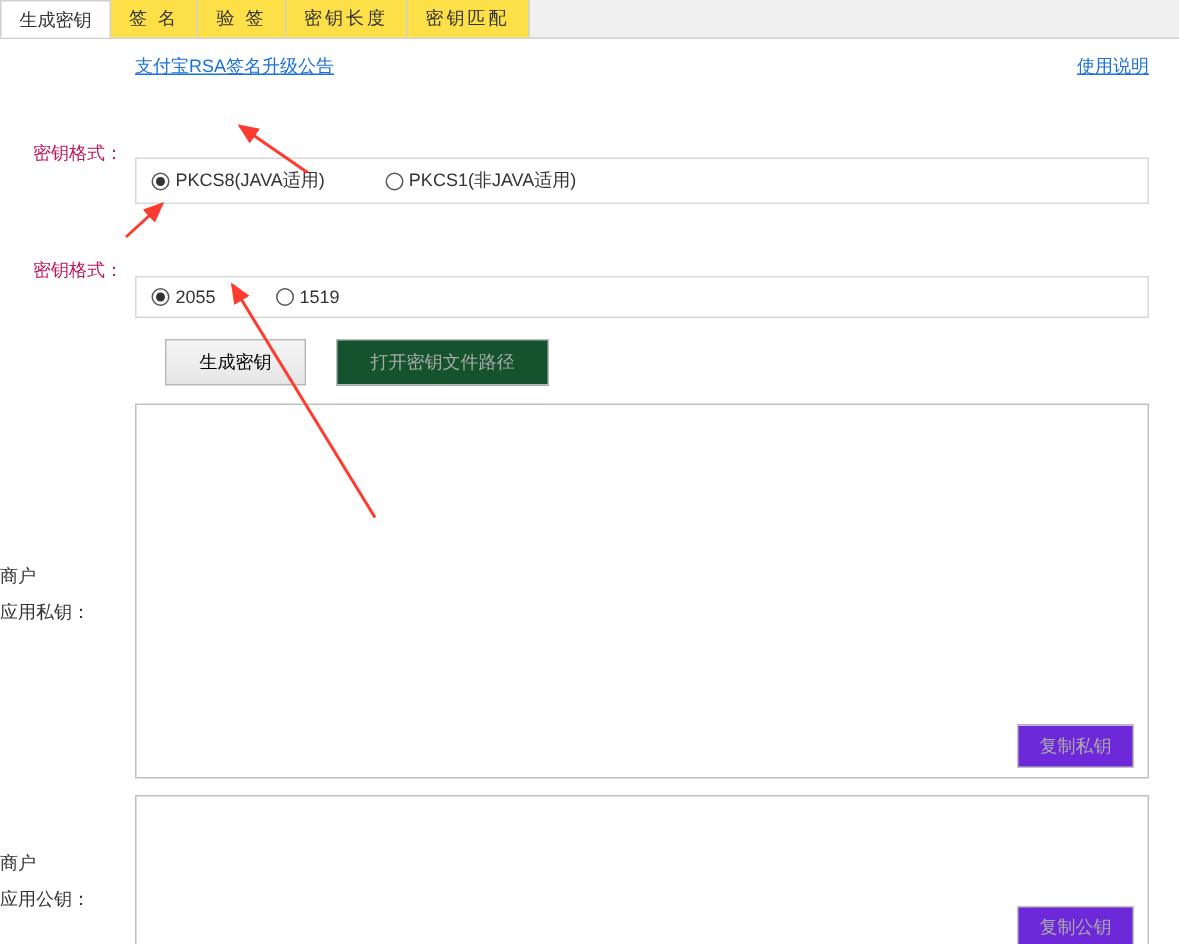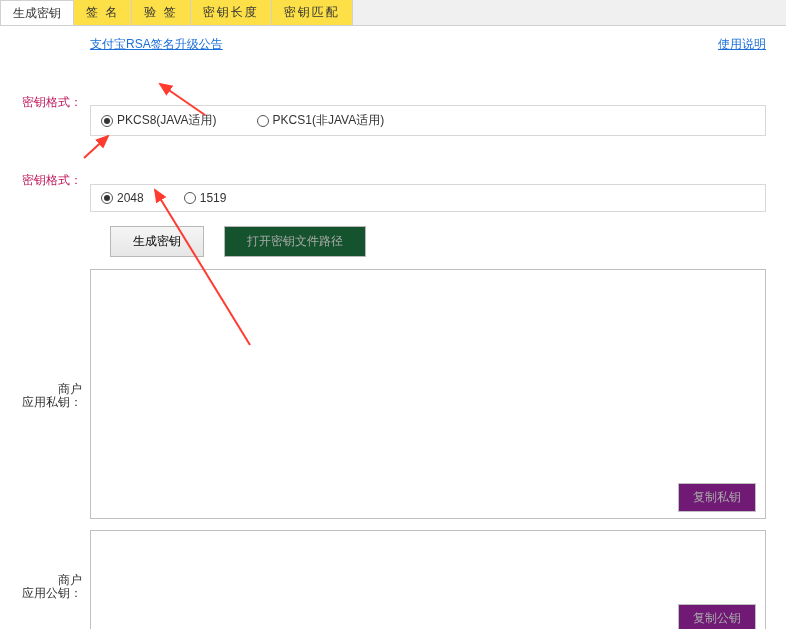--- a/index.html
+++ b/index.html
@@ -101,23 +101,22 @@
     background: #14532d;
     cursor: default;
   }
   .textarea-row {
     display: flex;
     align-items: center;
     padding: 4px 10px 4px 0;
   }
   .ta-label {
     width: 90px;
-    text-align: right;
     padding-right: 8px;
-    line-height: 13px;
+    line-height: 24px;
   }
   .ta-wrap {
     flex: 1;
     margin-right: 10px;
     position: relative;
   }
   .ta {
     width: 100%;
     border: 1px solid #c0c0c0;
     resize: none;
@@ -126,21 +125,21 @@
     font-family: inherit;
   }
   .ta.private { height: 250px; }
   .ta.public { height: 110px; }
   .copy-btn {
     position: absolute;
     right: 10px;
     bottom: 10px;
     padding: 5px 14px;
     border: 1px solid #c0c0c0;
-    background: #701a75;
+    background: #6d28d9;
     color: #aaaaaa;
     cursor: default;
     font-size: 12px;
   }
   .upload-row {
     text-align: center;
     padding: 6px 20px 10px 0;
   }
   
   .arrow {
@@ -176,21 +175,21 @@
       <span>PKCS1(非JAVA适用)</span>
     </div>
   </div>
 </div>
 
 <div class="form-row">
   <div class="form-label">密钥格式：</div>
   <div class="radio-container">
     <div class="radio-opt">
       <span class="radio-circle sel"></span>
-      <span>2048</span>
+      <span>2055</span>
     </div>
     <div class="radio-opt">
       <span class="radio-circle"></span>
       <span>1519</span>
     </div>
   </div>
 </div>
 
 <div class="button-row">
   <button class="btn">生成密钥</button>

